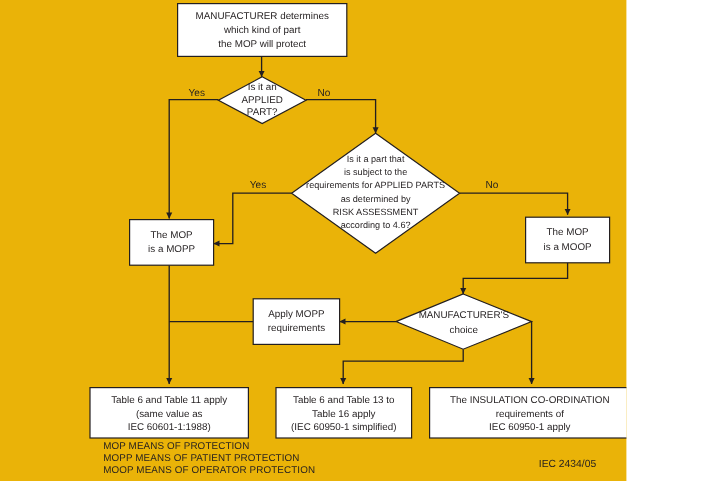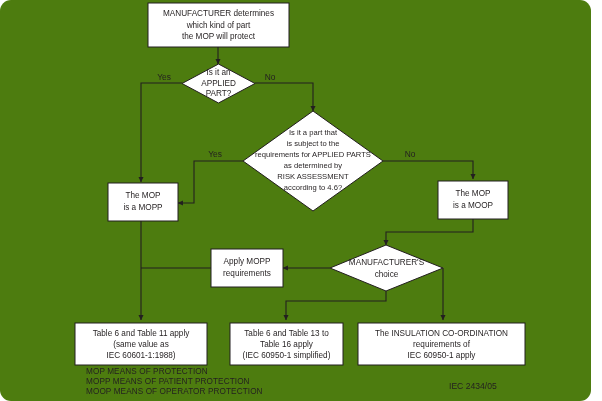--- a/index.html
+++ b/index.html
@@ -2,26 +2,25 @@
 <html><head>
 <meta charset="utf-8">
 <style>
   html, body {
     margin: 0;
     padding: 0;
     background: #ffffff;
   }
   #page {
     position: relative;
-    width: 591px;
+    width: 522px;
     height: 401px;
-    background: #4d7c0f;
+    background: #eab308;
     overflow: hidden;
     font-family: "Liberation Sans", sans-serif;
-    border-radius: 11px;
   }
   svg#flow {
     position: absolute;
     left: 0;
     top: 0;
     width: 602px;
     height: 401px;
   }
   .node-box {
     fill: #ffffff;

